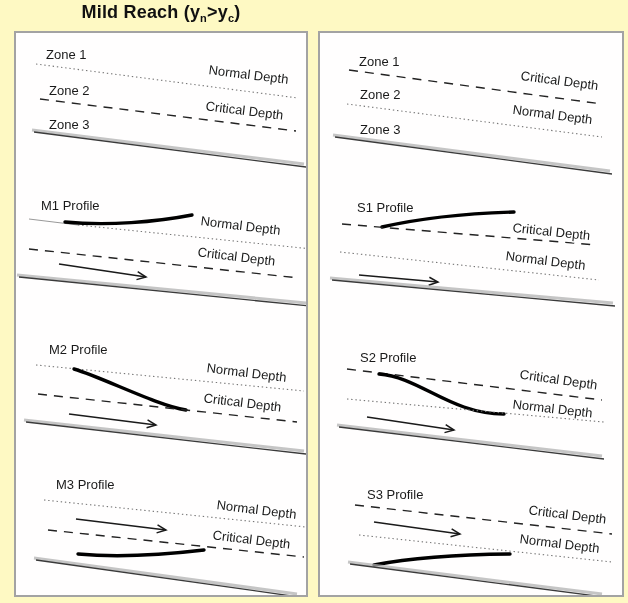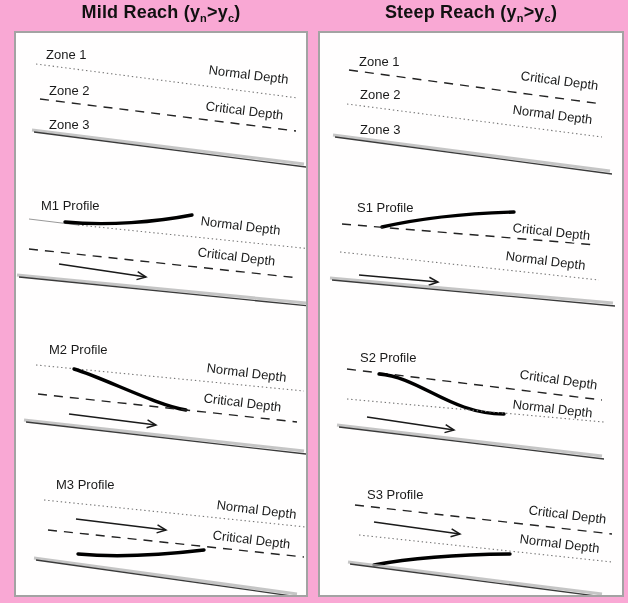--- a/index.html
+++ b/index.html
@@ -1,17 +1,17 @@
 <!DOCTYPE html>
 <html><head>
 <meta charset="utf-8">
 <style>
   html,body{margin:0;padding:0;background:#fff;}
   .page{
-    position:relative;width:628px;height:603px;background:#f9a8d4;
+    position:relative;width:628px;height:603px;background:#fef9c3;
     font-family:"Liberation Sans", sans-serif;color:#1a1a1a;overflow:hidden;
   }
   .panel-title{
     position:absolute;top:2px;height:26px;text-align:center;
     font-size:18px;font-weight:bold;letter-spacing:0.2px;color:#111;
   }
   .panel-title .sub{font-size:11px;vertical-align:-4px;font-weight:bold;}
   .panel-title.left{left:14px;width:294px;}
   .panel-title.right{left:318px;width:306px;}
   .panel-box{
@@ -35,21 +35,20 @@
   .profile-curve{stroke:#000;stroke-width:3.4;fill:none;stroke-linecap:round;}
   .flow-arrow{stroke:#1a1a1a;stroke-width:1.5;fill:none;}
 </style>
 </head>
 <body>
 
 <div class="page">
 
   <div class="panel-title left"><span>Mild Reach (y</span><span class="sub">n</span><span>&gt;y</span><span class="sub">c</span><span>)</span></div>
 
-  <div class="panel-title right"><span>Steep Reach (y</span><span class="sub">n</span><span>&gt;y</span><span class="sub">c</span><span>)</span></div>
 
   <div class="panel-box left">
     <svg width="290" height="562" viewBox="0 0 290 562">
       <defs>
         <marker id="ah-l" markerWidth="12" markerHeight="10" refX="0" refY="0" orient="auto" markerUnits="userSpaceOnUse" viewBox="-10 -5 12 10">
           <path d="M-9,-4 L0,0 L-9,4" fill="none" stroke="#1a1a1a" stroke-width="1.5"></path>
         </marker>
       </defs>
 
       <text class="zone-label" x="30" y="26">Zone 1</text>

